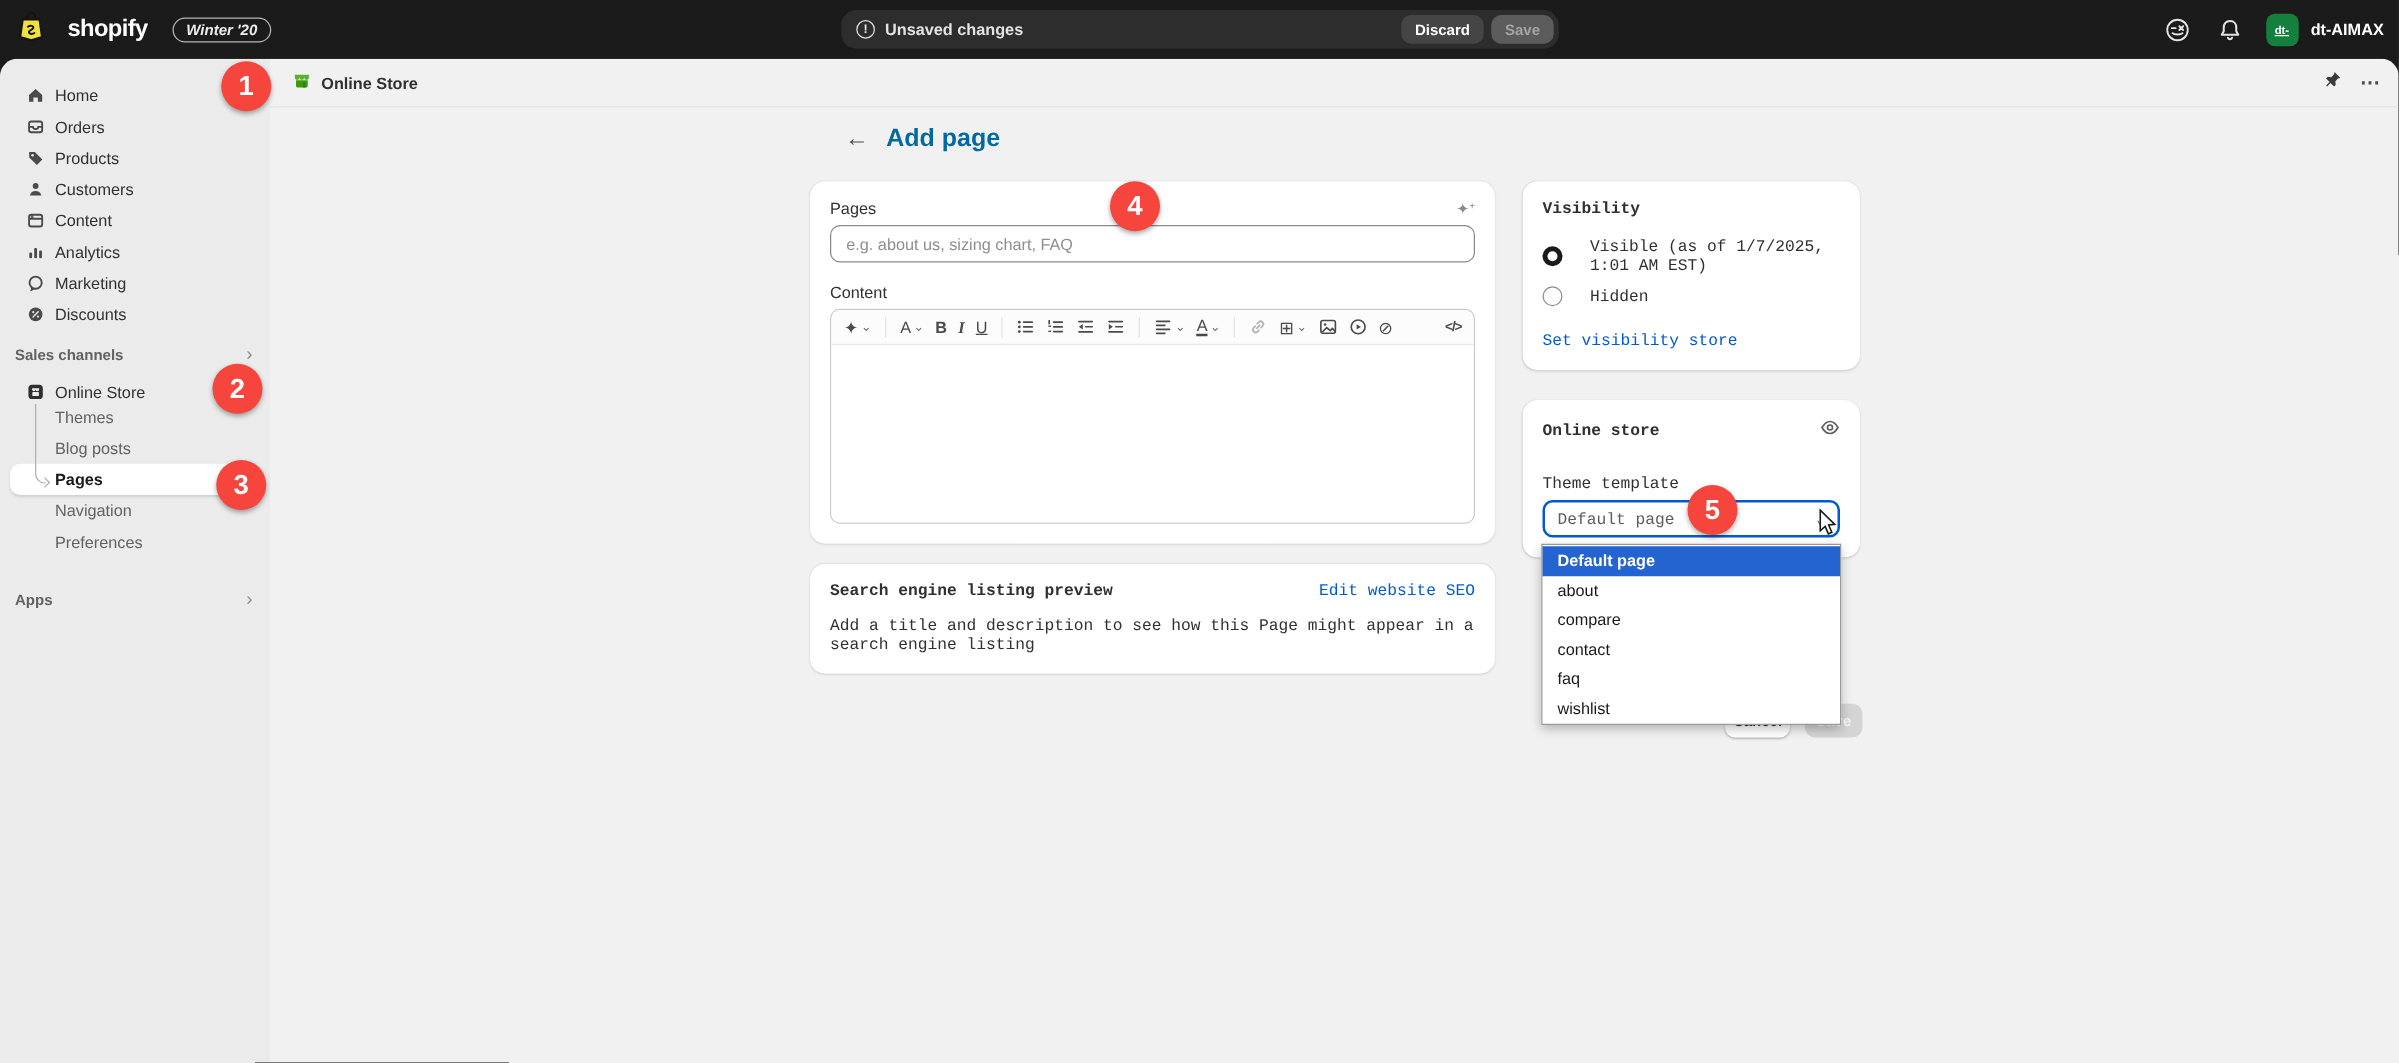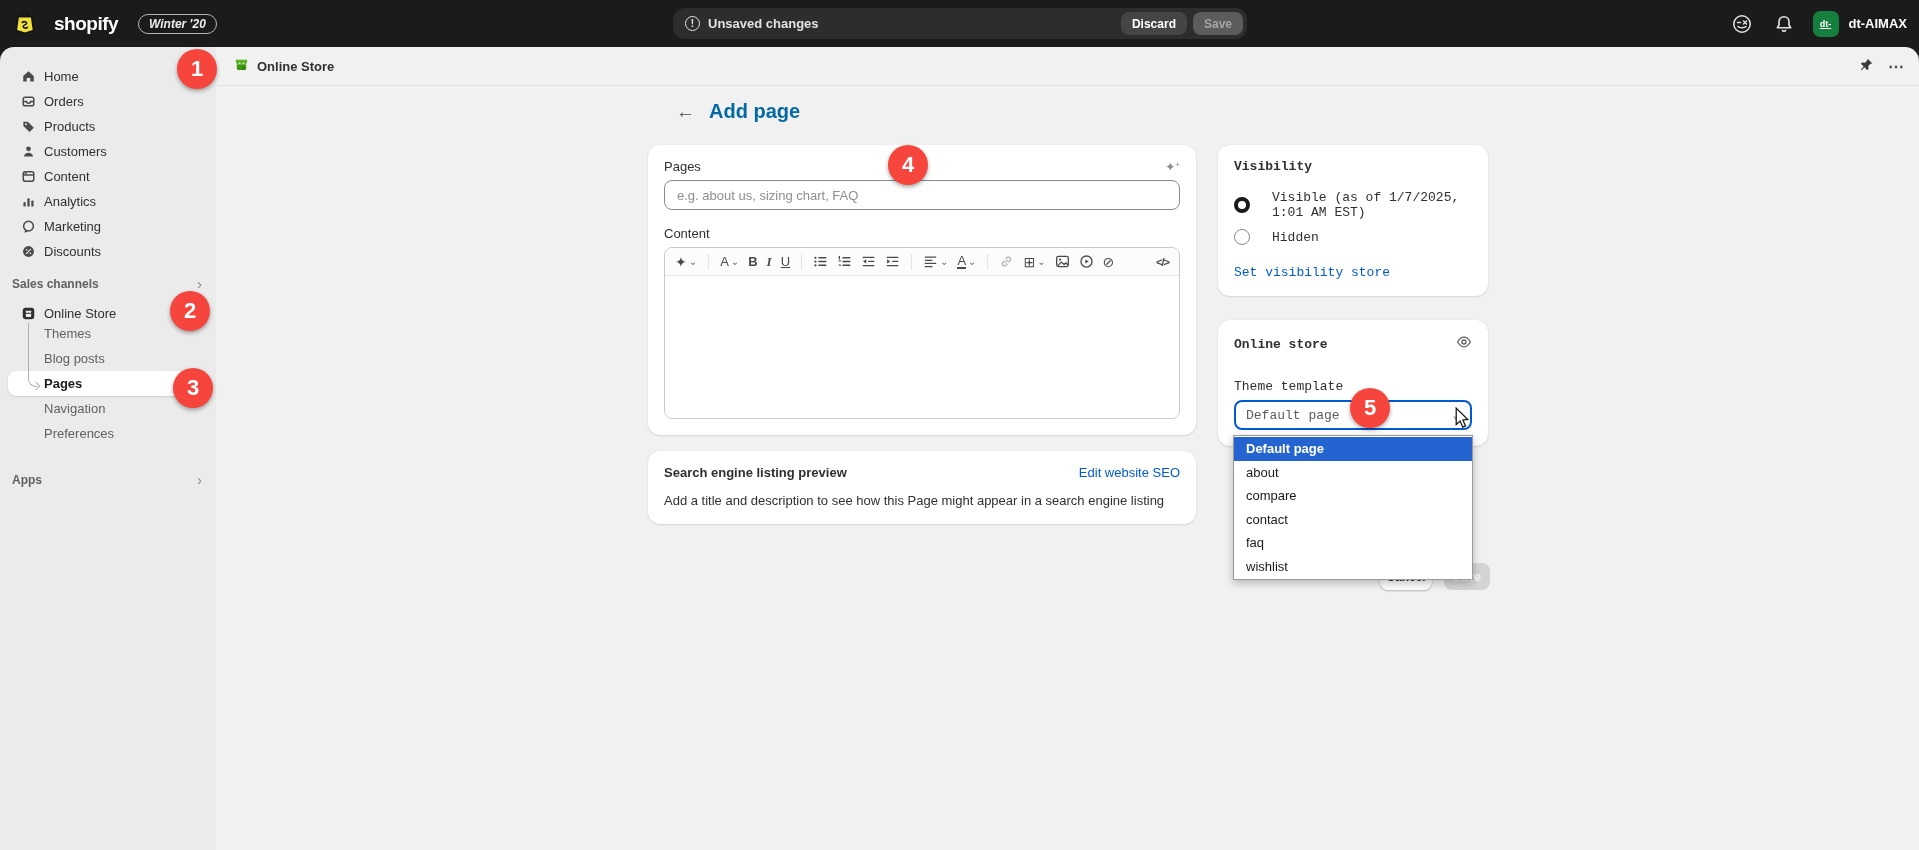--- a/index.html
+++ b/index.html
@@ -65,21 +65,21 @@
   .tchev { font-size:10px; color:#6b6b6b; }
   .tdiv { width:1px; height:16px; background:#e3e3e3; margin:0 2px; }
   .tb-b { font-weight:800; } .tb-i { font-style:italic; font-family:"Liberation Serif", serif; font-weight:600; }
   .tb-u { text-decoration:underline; }
   .tb-color { border-bottom:2.5px solid #4a4a4a; line-height:1; padding-bottom:0px; }
   .tb-glyph { font-size:14px; }
   .tb-code { margin-left:auto; font-size:11px; font-weight:700; letter-spacing:-1px; }
   .tb-link { color:#b5b5b5; }
   .editor-body { height:142px; background:#fff; }
 
-  .seo-card { margin-top:16px; }
+  .seo-card { margin-top:16px;font-family:Liberation Mono, monospace; }
   .seo-head { display:flex; align-items:center; justify-content:space-between; }
   .card-title { font-size:13px; font-weight:700; color:#303030; }
   .link { color:#005bd3; font-size:13px; cursor:pointer; }
   .seo-body { margin-top:13px; font-size:13px; color:#303030; }
 
   .radio-row { display:flex; align-items:center; gap:22px; margin-top:16px; font-size:13px; color:#303030; }
   .radio { width:16px; height:16px; border-radius:50%; flex:none; }
   .radio.sel { border:4.5px solid #1a1a1a; background:#fff; }
   .radio.unsel { border:1.5px solid #898989; background:#fff; }
   .vis-link { margin-top:20px; font-size:13px; }

